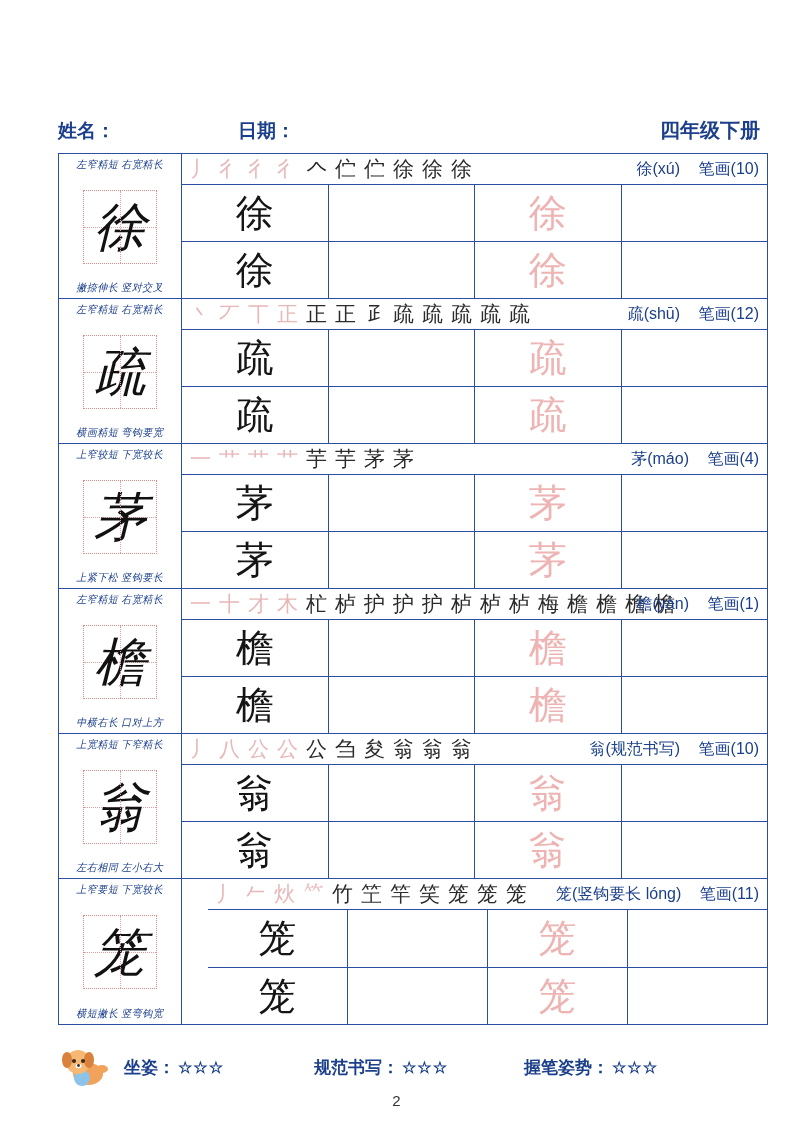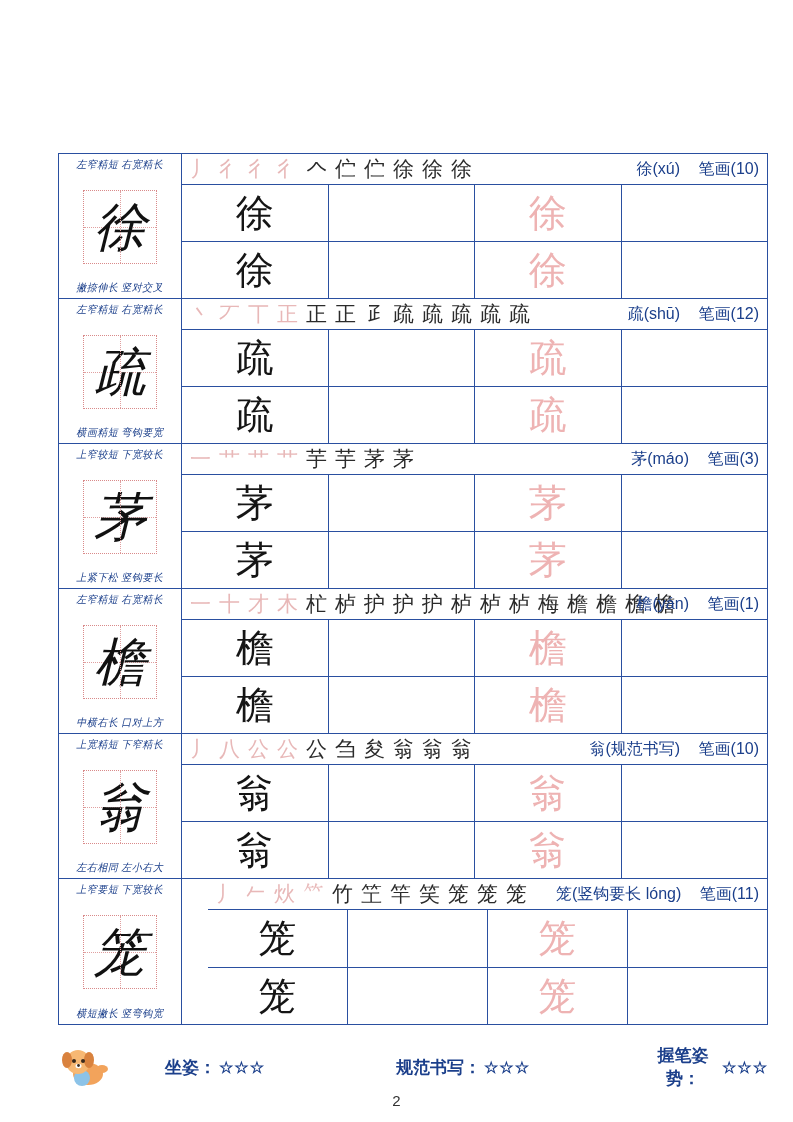--- a/index.html
+++ b/index.html
@@ -169,21 +169,20 @@
   .footer{
     position:absolute;
     left:58px;top:1047px;
     width:710px;height:40px;
     display:flex;
     align-items:center;
     font-family:"Liberation Sans", sans-serif;
     font-size:17px;
     color:#1b3f8b;
     font-weight:bold;
-    gap:41px;
   }
   .dog{
     width:56px;height:40px;
     position:relative;
     margin-right:10px;
   }
   .foot-item{
     display:flex;align-items:center;
   }
   .foot-item .stars{
@@ -203,20 +202,25 @@
     font-size:15px;
     color:#333;
     font-family:"Liberation Sans", sans-serif;
   }
 </style>
 </head>
 <body>
 
 <div class="page">
 
+  <div class="header">
+    <div class="name">姓名：</div>
+    <div class="date">日期：</div>
+    <div class="grade">四年级下册</div>
+  </div>
 
   <div class="sheet">
 
     <div class="row">
       <div class="model">
         <div class="tip">左窄精短  右宽精长</div>
         <div class="modelbox">
           <div class="modelchar">徐</div>
         </div>
         <div class="tip">撇捺伸长  竖对交叉</div>
@@ -334,21 +338,21 @@
             <span>艹</span>
             <span>艹</span>
             <span>艹</span>
             <span class="last">芋</span>
             <span class="last">芋</span>
             <span class="last">茅</span>
             <span class="last">茅</span>
           </div>
           <div class="pinyin">
             <span class="pw">茅(máo)</span>
-            <span>笔画(3)</span>
+            <span>笔画(4)</span>
           </div>
         </div>
         <div class="gridrows">
           <div class="grow top">
             <div class="cell">
                 <span class="gchar black">茅</span>
               </div>
             <div class="cell"></div>
             <div class="cell">
                 <span class="gchar red">茅</span>

